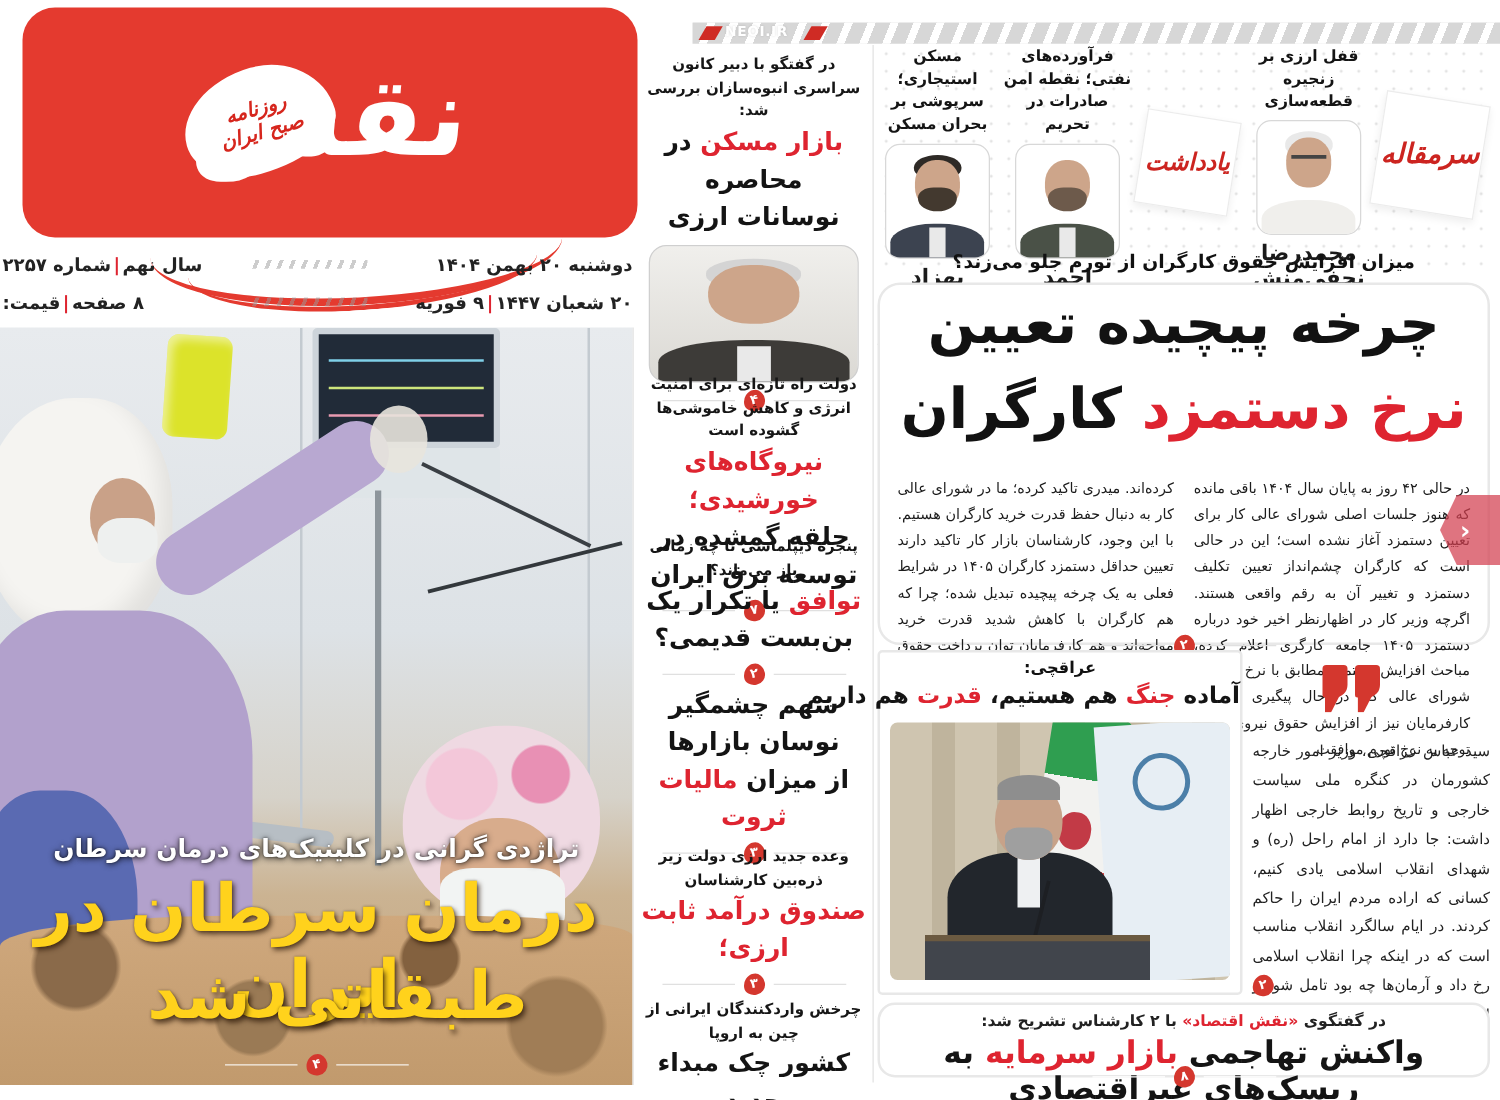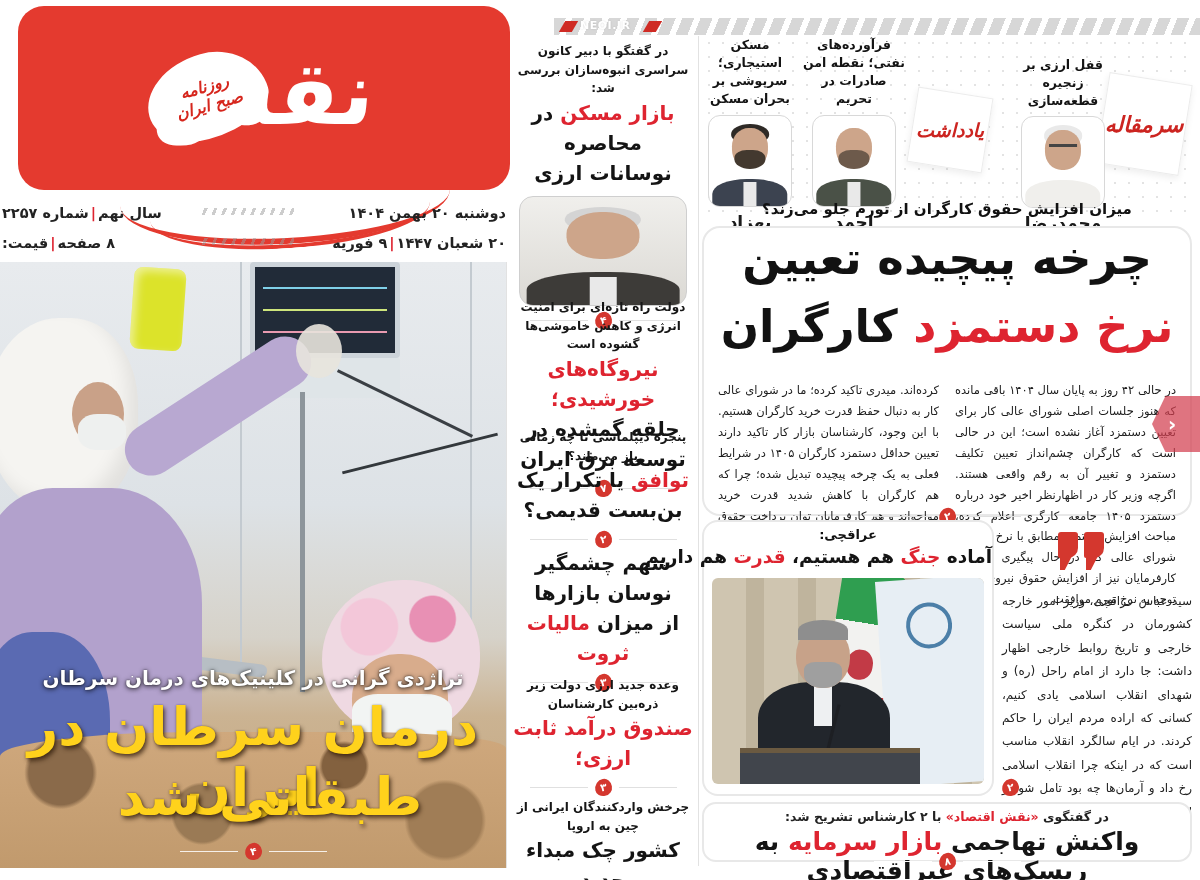--- a/index.html
+++ b/index.html
@@ -130,21 +130,21 @@
   #main-h2 .red { color:#de2430; }
   #main-body { position:absolute; left:14px; right:14px; top:152px; display:flex; gap:16px; }
   #main-body p { flex:1; font-size:11.5px; line-height:1.82; text-align:justify; color:#1c1c1c; }
   #main-marker { position:absolute; left:0; right:0; top:280px; }
 
   #ribbon { left:1152px; top:396px; width:48px; height:56px; background:rgba(210,62,79,.72);
     clip-path:polygon(100% 0, 100% 100%, 28% 100%, 0 50%, 28% 0); z-index:5; }
   #ribbon span { position:absolute; left:16px; top:16px; color:#fff; font-size:20px; font-weight:bold; }
 
   
-  #arag-box { left:702px; top:520px; width:292px; height:276px; border:2px solid #e8e8e8; border-radius:16px; background:#fff; }
+  #arag-box { left:702px; top:520px; width:292px; height:276px; border:2px solid #e8e8e8; border-radius:4px; background:#fff; }
   #arag-kicker { position:absolute; left:0; right:0; top:5px; text-align:center; font-size:13px; font-weight:bold; color:#111; }
   #arag-h { position:absolute; left:0; right:0; top:24px; text-align:right; font-size:18.5px; font-weight:bold; color:#141414; white-space:nowrap; letter-spacing:-0.5px; }
   #arag-h .red { color:#de2430; }
   #arag-photo { position:absolute; left:8px; right:8px; top:56px; bottom:10px; border-radius:6px; overflow:hidden;
     background:repeating-linear-gradient(90deg,#cfc5b0 0 34px,#bfb49d 34px 52px); }
   #arag-flag-ir { position:absolute; left:118px; top:-6px; width:64px; height:170px; transform:rotate(9deg);
     background:linear-gradient(180deg,#2f9e50 0 30%, #f2f2f0 30% 72%, #cf3a3c 72%); border-radius:6px; }
   #arag-flag-ir b { position:absolute; left:18px; top:78px; width:26px; height:30px; background:#c23a46; border-radius:46%; }
   #arag-flag-blue { position:absolute; right:-8px; top:0; width:110px; height:100%; background:#e7eef4; transform:rotate(-4deg); }
   #arag-flag-blue i { position:absolute; left:28px; top:24px; width:46px; height:46px; border:4px solid #4c7fa8; border-radius:50%; display:block; }
@@ -324,21 +324,21 @@
 
     </div>
   </div>
 
   <div class="abs" id="opinion-row">
 
     <div class="op-card" style="right:8px; top:42px; width:84px; height:92px;">
       <div class="op-label" style="font-size:22px;">سرمقاله</div>
     </div>
 
-    <div class="op-col" style="right:82px; width:98px;margin-top:20px;">
+    <div class="op-col" style="right:98px; width:98px;">
       <div class="op-title">قفل ارزی بر زنجیره قطعه‌سازی</div>
       <div class="op-photo avatar">
         <span class="hair" style="background:#e9e9e9;"></span>
           <span class="head"></span>
           <span class="glasses"></span>
           <span class="torso" style="background:#f0efec;"></span>
       </div>
       <div class="op-name">محمدرضا نجفی‌منش</div>
       <div class="op-role">رئیس انجمن قطعه‌سازان خودرو</div>
       <div class="marker-row op-marker">

